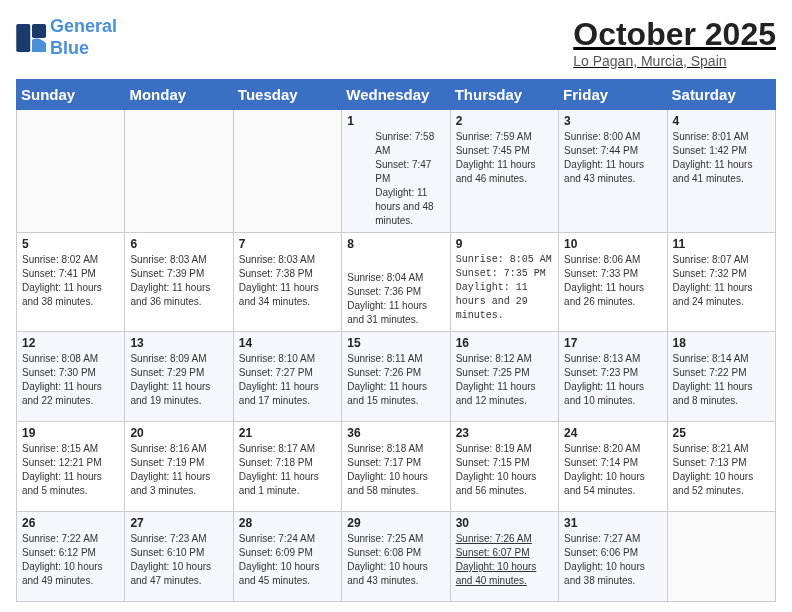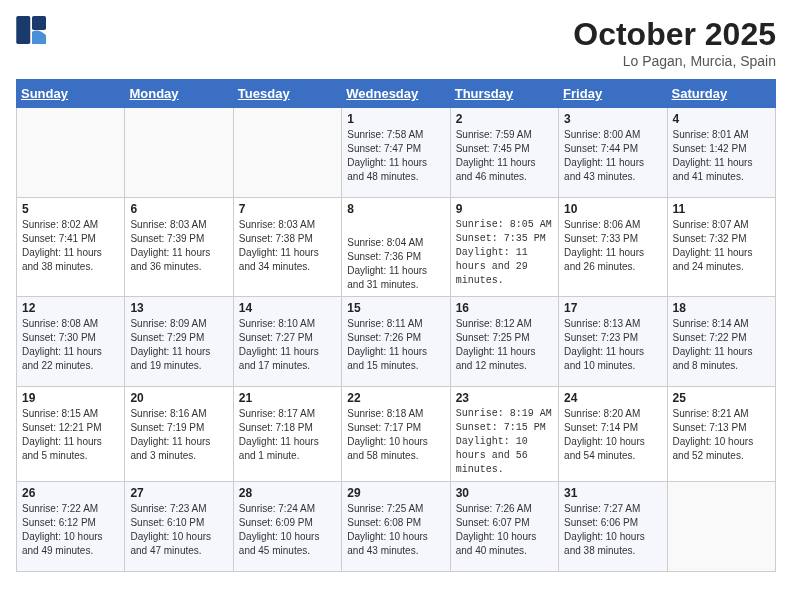--- a/index.html
+++ b/index.html
@@ -28,45 +28,44 @@
     }
     .logo-text span {
       color: #4a90d9;
     }
     .logo-icon {
       width: 32px;
       height: 28px;
       margin-right: 2px;
     }
     .title-block {
-      text-align: right;
+      text-decoration: underline;
     }
     .month-title {
       font-size: 32px;
       font-weight: bold;
       color: #222;
     }
     .location {
       font-size: 14px;
       color: #555;
     }
     table {
       width: 100%;
       border-collapse: collapse;
       table-layout: fixed;
     }
     thead tr th {
       background: #3a6fc4;
       color: #fff;
-      font-size: 13px;
+      font-size: 15px;
       font-weight: bold;
       padding: 6px 4px;
       text-align: left;
       border: 1px solid #3a6fc4;
-      text-decoration: underline;
     }
     tbody tr td {
       vertical-align: top;
       border: 1px solid #ccc;
       padding: 4px 5px;
       min-height: 80px;
       height: 90px;
       font-size: 10.5px;
       color: #222;
       background: #fff;
@@ -95,20 +94,24 @@
 </head>
 <body>
 
 <div class="header">
   <div class="logo">
     <svg class="logo-icon" viewBox="0 0 36 32">
       <rect x="0" y="0" width="16" height="32" rx="2" fill="#1a3a6b"></rect>
       <rect x="18" y="0" width="16" height="16" rx="2" fill="#1a3a6b"></rect>
       <path d="M18 18 Q26 14 34 22 L34 32 L18 32 Z" fill="#4a90d9"></path>
     </svg>
+    <div class="logo-text">
+      <div><span>General</span></div>
+      <div><span style="color:#4a90d9">Blue</span></div>
+    </div>
   </div>
   <div class="title-block">
     <div class="month-title">October 2025</div>
     <div class="location">Lo Pagan, Murcia, Spain</div>
   </div>
 </div>
 
 <table>
   <thead>
     <tr>
@@ -121,21 +124,21 @@
         <th>Saturday</th>
       </tr>
   </thead>
   <tbody id="calendar-body">
   <tr>
         <td class="empty"></td>
         <td class="empty"></td>
         <td class="empty"></td>
         <td>
           <span class="day-num">1</span>
-          <div class="day-info" style="white-space: pre-line;">Sunrise: 7:58 AM
+          <div class="day-info" style="white-space: pre-line; margin-left: 28px;">Sunrise: 7:58 AM
 Sunset: 7:47 PM
 Daylight: 11 hours and 48 minutes.</div>
         </td>
         <td>
           <span class="day-num">2</span>
           <div class="day-info" style="white-space: pre-line;">Sunrise: 7:59 AM
 Sunset: 7:45 PM
 Daylight: 11 hours and 46 minutes.</div>
         </td>
         <td>
@@ -252,28 +255,28 @@
 Sunset: 7:19 PM
 Daylight: 11 hours and 3 minutes.</div>
         </td>
         <td>
           <span class="day-num">21</span>
           <div class="day-info" style="white-space: pre-line;">Sunrise: 8:17 AM
 Sunset: 7:18 PM
 Daylight: 11 hours and 1 minute.</div>
         </td>
         <td>
-          <span class="day-num">22</span>
+          <span class="day-num">36</span>
           <div class="day-info" style="white-space: pre-line;">Sunrise: 8:18 AM
 Sunset: 7:17 PM
 Daylight: 10 hours and 58 minutes.</div>
         </td>
         <td>
           <span class="day-num">23</span>
-          <div class="day-info" style="white-space: pre-line; font-family: Liberation Mono, monospace;">Sunrise: 8:19 AM
+          <div class="day-info" style="white-space: pre-line;">Sunrise: 8:19 AM
 Sunset: 7:15 PM
 Daylight: 10 hours and 56 minutes.</div>
         </td>
         <td>
           <span class="day-num">24</span>
           <div class="day-info" style="white-space: pre-line;">Sunrise: 8:20 AM
 Sunset: 7:14 PM
 Daylight: 10 hours and 54 minutes.</div>
         </td>
         <td>
@@ -303,21 +306,21 @@
 Daylight: 10 hours and 45 minutes.</div>
         </td>
         <td>
           <span class="day-num">29</span>
           <div class="day-info" style="white-space: pre-line;">Sunrise: 7:25 AM
 Sunset: 6:08 PM
 Daylight: 10 hours and 43 minutes.</div>
         </td>
         <td>
           <span class="day-num">30</span>
-          <div class="day-info" style="white-space: pre-line;">Sunrise: 7:26 AM
+          <div class="day-info" style="white-space: pre-line; text-decoration: underline;">Sunrise: 7:26 AM
 Sunset: 6:07 PM
 Daylight: 10 hours and 40 minutes.</div>
         </td>
         <td>
           <span class="day-num">31</span>
           <div class="day-info" style="white-space: pre-line;">Sunrise: 7:27 AM
 Sunset: 6:06 PM
 Daylight: 10 hours and 38 minutes.</div>
         </td>
         <td class="empty"></td>

